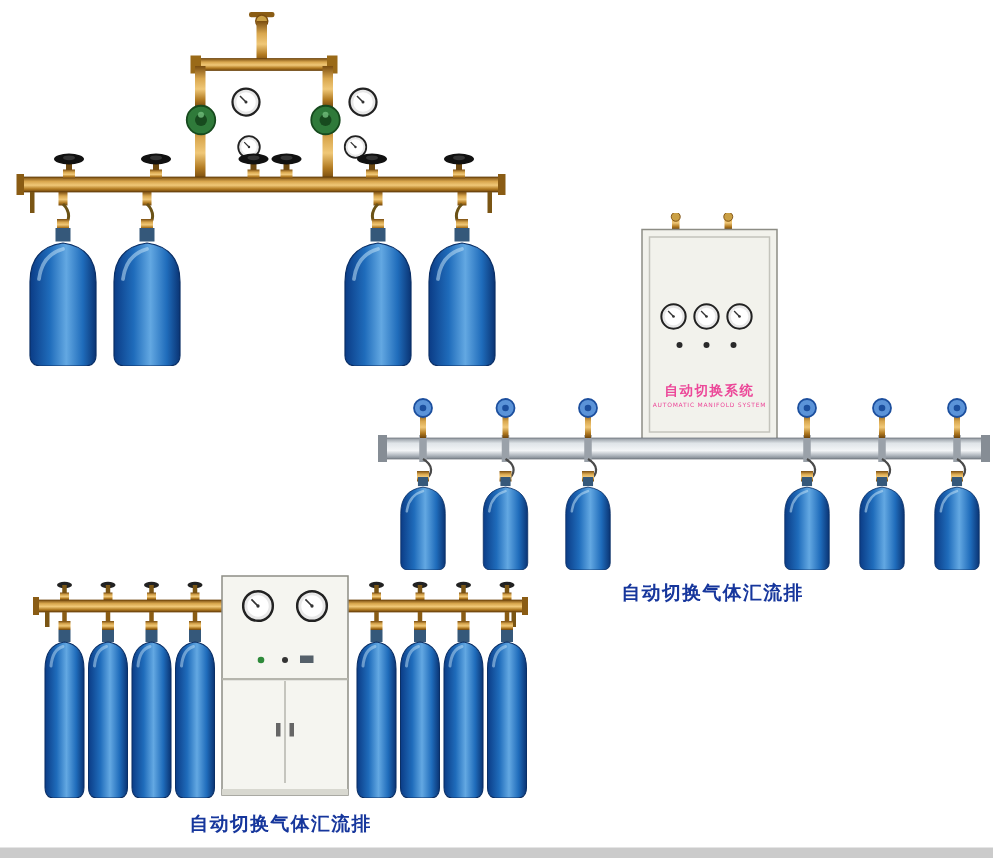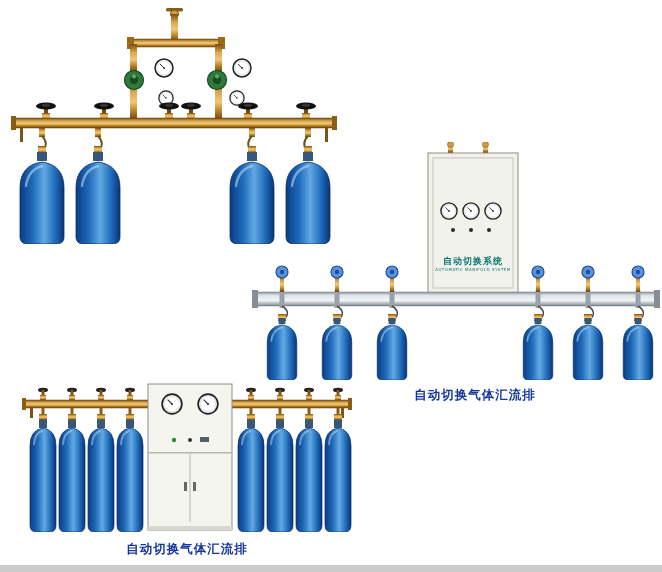--- a/index.html
+++ b/index.html
@@ -8,21 +8,21 @@
     font-family:"DejaVu Sans","Liberation Sans",sans-serif;
   }
   svg.fig{position:absolute;display:block;}
   svg.defs{position:absolute;width:0;height:0;}
   .caption{
     position:absolute;text-align:center;font-size:12.5px;font-weight:bold;
     color:#16369c;letter-spacing:1px;white-space:nowrap;
   }
   .cab-text{
     position:absolute;left:428px;top:256px;width:90px;text-align:center;
-    color:#0f766e;line-height:1.25;
+    color:#ec4899;line-height:1.25;
   }
   .cab-text .t{font-size:9px;font-weight:bold;letter-spacing:1px;}
   .cab-text .s{font-size:4px;letter-spacing:0.5px;}
   .bottom-strip{
     position:absolute;left:0;top:565px;width:662px;height:7px;background:#cbcbcb;
   }
 </style>
 </head>
 <body>
 

